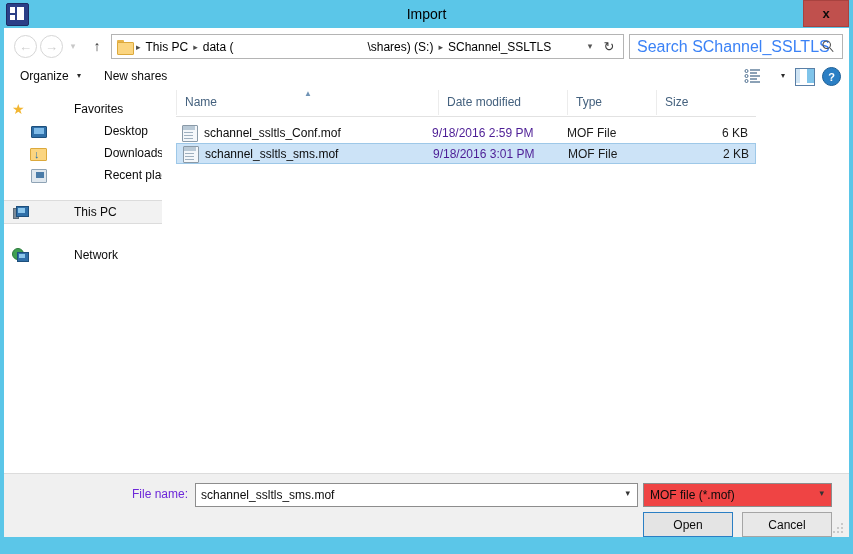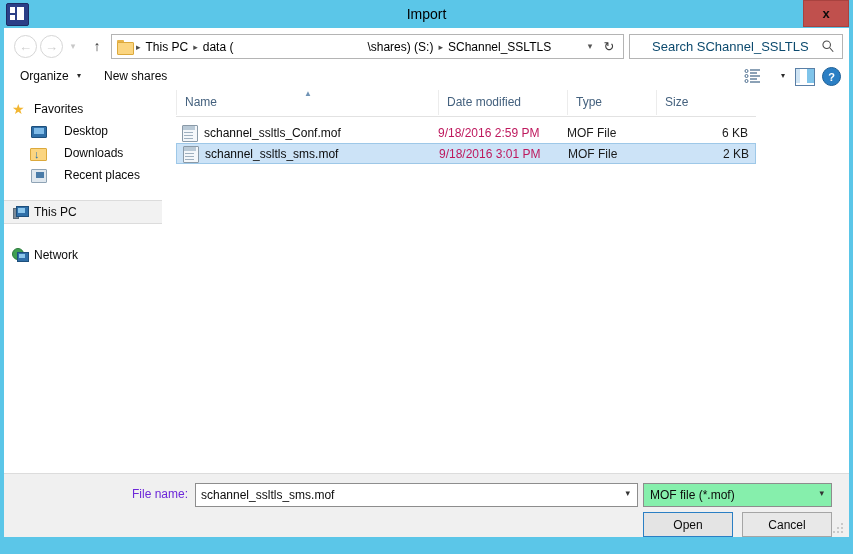--- a/index.html
+++ b/index.html
@@ -49,21 +49,21 @@
   .crumb{padding:0 3px;font-size:12px;color:#000;white-space:nowrap;cursor:pointer;}
   .crumb-sep{color:#4a4a4a;font-size:9px;padding:0 2px;}
   .crumb-gap{display:inline-block;}
   .addr-chevron{position:absolute;right:26px;top:4px;width:14px;height:14px;
     display:flex;align-items:center;justify-content:center;color:#555;font-size:9px;cursor:pointer;}
   .addr-refresh{position:absolute;right:6px;top:3px;width:16px;height:16px;
     display:flex;align-items:center;justify-content:center;color:#3c3c3c;font-size:13px;cursor:pointer;}
 
   .searchbox{position:absolute;left:625px;top:6px;width:212px;height:23px;
     background:#fff;border:1px solid #b4b4b4;display:flex;align-items:center;cursor:text;}
-  .search-ph{margin-left:22px;font-size:13px;color:#0c4a6e;}
+  .search-ph{margin-left:7px;font-size:16px;color:#3b82f6;}
   .search-icon{position:absolute;right:7px;top:4px;width:14px;height:14px;color:#4a4a4a;}
 
   
   .toolbar{position:absolute;left:0;top:34px;width:845px;height:28px;background:#fff;
     border-bottom:1px solid #e2e2e2;}
   .tb-item{position:absolute;top:0;height:28px;line-height:28px;font-size:12px;color:#0b0b0b;cursor:pointer;padding:0 4px;}
   .tb-organize{left:12px;}
   .tb-caret{position:absolute;left:73px;top:0;height:28px;line-height:28px;font-size:8px;color:#2b2b2b;cursor:pointer;}
   .tb-newfolder{left:96px;}
   .tb-viewicon{position:absolute;right:88px;top:6px;width:17px;height:16px;cursor:pointer;}
@@ -78,21 +78,21 @@
 
   
   .mainarea{position:absolute;left:0;top:62px;width:845px;height:383px;background:#fff;}
   .sidebar{position:absolute;left:0;top:0;width:158px;height:383px;background:#fff;
     border-right:1px solid #e2e2e2;overflow:hidden;}
   .nav-item{position:relative;height:22px;display:flex;align-items:center;
     font-size:12px;color:#0b0b0b;cursor:pointer;padding-left:8px;}
   .nav-item.indent{padding-left:26px;gap:12px;}
   .nav-item.selected{background:#f2f2f2;border:1px solid #dcdcdc;border-left:none;border-right:none;}
   .nav-icon{width:16px;height:16px;margin-right:6px;position:relative;flex:none;}
-  .nav-label{white-space:nowrap;}
+  .nav-label{white-space:nowrap;margin-left:40px;}
   .ic-star{color:#f2b632;font-size:14px;line-height:16px;text-align:center;}
   .ic-desktop{position:absolute;left:1px;top:3px;width:14px;height:10px;background:#2f6fa8;border:1px solid #1d4f7c;border-radius:1px;}
   .ic-desktop:after{content:"";position:absolute;left:2px;top:1px;width:10px;height:6px;background:#7fbbe8;}
   .ic-dl-body{position:absolute;left:0;top:3px;width:15px;height:11px;background:#fbd580;border:1px solid #dca93c;border-radius:1px;}
   .ic-dl-arrow{position:absolute;left:4px;top:4px;color:#1f6fb4;font-size:11px;line-height:11px;font-weight:bold;}
   .ic-recent{position:absolute;left:1px;top:2px;width:14px;height:12px;background:#dfe7ee;border:1px solid #8fa3b5;border-radius:1px;}
   .ic-recent:after{content:"";position:absolute;left:4px;top:2px;width:8px;height:6px;background:#4a7ba8;}
   .ic-pc-mon{position:absolute;left:4px;top:2px;width:11px;height:9px;background:#2f6fa8;border:1px solid #1d4f7c;}
   .ic-pc-mon:after{content:"";position:absolute;left:1px;top:1px;width:7px;height:5px;background:#8cc6ec;}
   .ic-pc-base{position:absolute;left:1px;top:4px;width:4px;height:9px;background:#7a8a99;border:1px solid #5d6b77;}
@@ -110,34 +110,34 @@
   .col:first-child{border-left:none;}
   .sort-arrow{position:absolute;left:128px;top:-1px;font-size:8px;color:#6f93b5;}
   .row{position:absolute;left:14px;width:580px;height:21px;display:flex;align-items:center;
     font-size:12px;color:#0b0b0b;cursor:default;box-sizing:border-box;}
   .row.selected{background:#cce3f7;border:1px solid #9ec8e8;}
   .file-icon{width:15px;height:16px;position:relative;flex:none;margin-left:6px;margin-right:7px;}
   .file-icon .sheet{position:absolute;left:0;top:0;width:14px;height:15px;background:#f4f7fa;border:1px solid #8a9aa8;border-radius:1px;}
   .file-icon .bar{position:absolute;left:1px;top:1px;width:12px;height:4px;background:#b9c9d6;}
   .file-icon .ln{position:absolute;left:2px;width:9px;height:1px;background:#9fb0bf;}
   .cell-name{width:250px;white-space:nowrap;overflow:hidden;}
-  .cell-date{position:absolute;left:262px;color:#be185d;}
+  .cell-date{position:absolute;left:256px;color:#4c1d95;}
   .cell-type{position:absolute;left:391px;color:#1a1a1a;}
   .cell-size{position:absolute;left:480px;width:92px;text-align:right;color:#1a1a1a;}
 
   
   .footer{position:absolute;left:0;top:445px;width:845px;height:63px;background:#f0f0f0;
     border-top:1px solid #dcdcdc;}
   .fn-label{position:absolute;left:128px;top:13px;font-size:12px;color:#6d28d9;}
   .fn-input{position:absolute;left:191px;top:9px;width:441px;height:22px;
     background:#fff;border:1px solid #8d8d8d;display:flex;align-items:center;cursor:text;}
   .fn-value{margin-left:5px;font-size:12px;color:#0b0b0b;}
   .fn-caret{position:absolute;right:7px;top:4px;font-size:9px;color:#333;cursor:pointer;}
   .ft-select{position:absolute;left:639px;top:9px;width:187px;height:22px;
-    background:#86efac;border:1px solid #8d8d8d;display:flex;align-items:center;cursor:pointer;}
+    background:#ef4444;border:1px solid #8d8d8d;display:flex;align-items:center;cursor:pointer;}
   .ft-value{margin-left:6px;font-size:12px;color:#0b0b0b;}
   .ft-caret{position:absolute;right:7px;top:4px;font-size:9px;color:#333;}
   .btn{position:absolute;top:38px;height:23px;background:#e8e8e8;border:1px solid #a5a5a5;
     font-size:12px;color:#0b0b0b;display:flex;align-items:center;justify-content:center;cursor:pointer;}
   .btn-open{left:639px;width:88px;border:1px solid #2b7fc4;background:#e4e4e4;}
   .btn-cancel{left:738px;width:88px;}
   .grip{position:absolute;right:5px;bottom:3px;width:12px;height:12px;opacity:.45;}
 </style>
 </head>
 <body>

